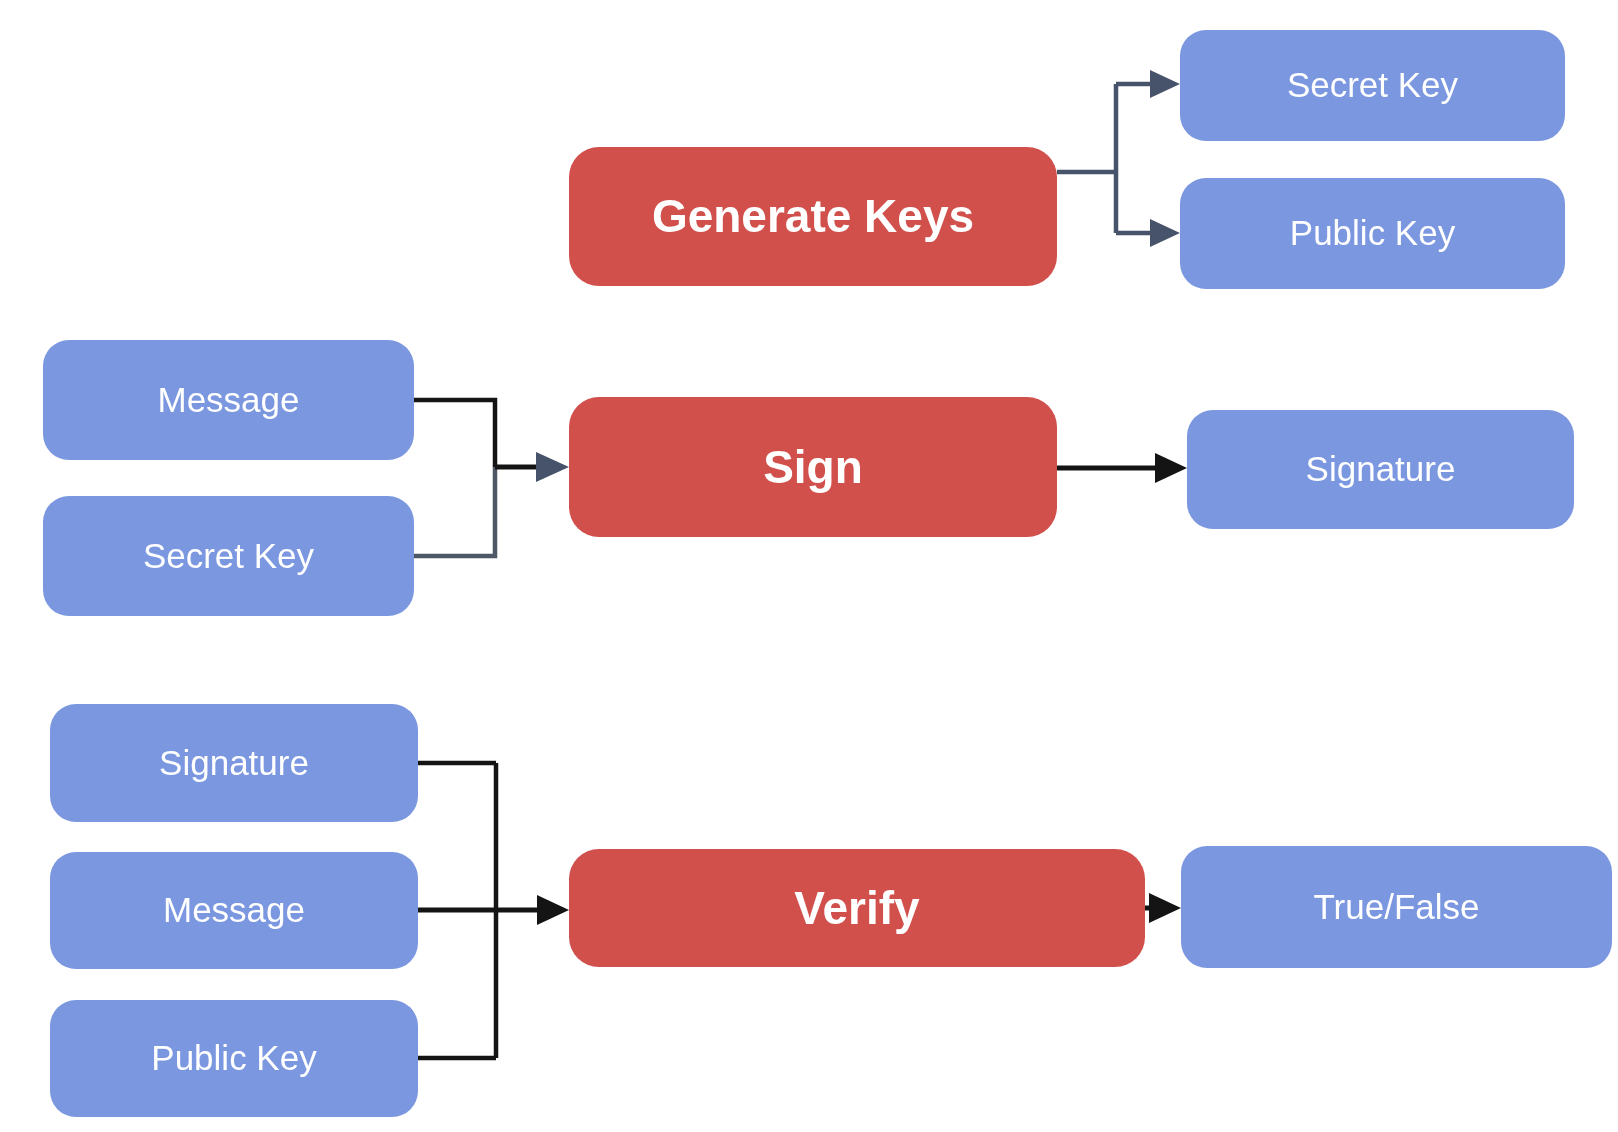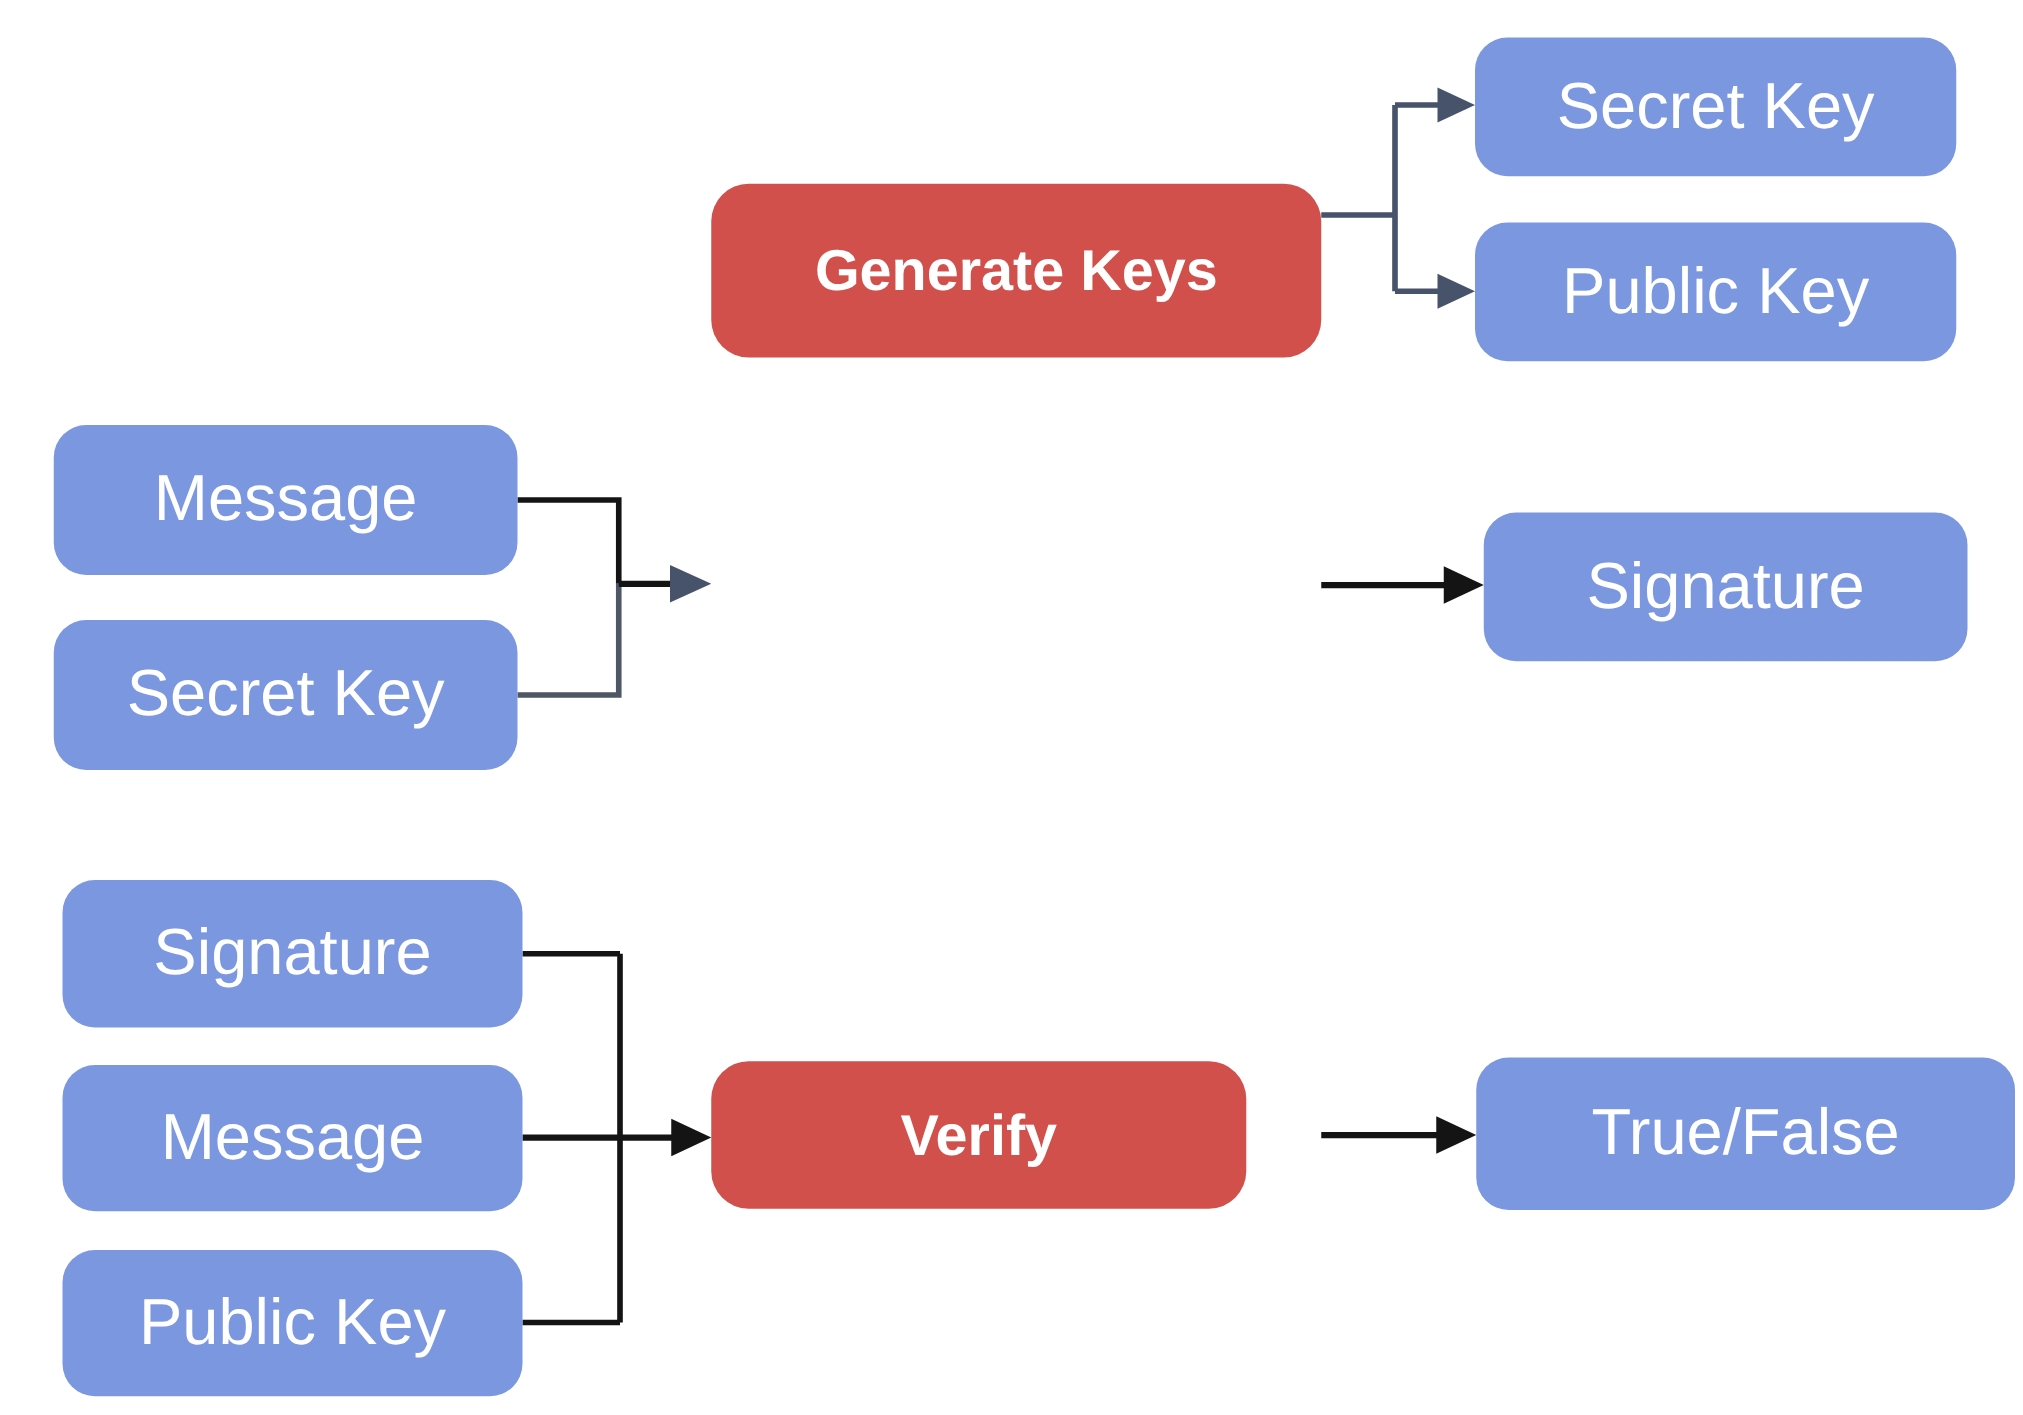--- a/index.html
+++ b/index.html
@@ -21,21 +21,21 @@
   .node.process {
     background:#d1504b;
     border-radius:30px;
     font-weight:bold;
     font-size:46px;
   }
   .node.data {
     background:#7b97e0;
     border-radius:26px;
     font-weight:normal;
-    font-size:52px;
+    font-size:35px;
   }
   #wires { position:absolute; left:0; top:0; width:1618px; height:1132px; }
 </style>
 </head>
 <body>
 
 <div id="canvas">
 
   <svg id="wires" viewBox="0 0 1618 1132">
 
@@ -68,21 +68,22 @@
       <polygon points="1149,893 1181,908 1149,923" fill="#141414"></polygon>
     </g>
   </svg>
 
   <div class="node process" style="left:569px; top:103px; width:488px; height:139px;margin-top:44px;">Generate Keys</div>
   <div class="node data" style="left:1180px; top:30px; width:385px; height:111px;">Secret Key</div>
   <div class="node data" style="left:1180px; top:178px; width:385px; height:111px;">Public Key</div>
 
   <div class="node data" style="left:43px; top:340px; width:371px; height:120px;">Message</div>
   <div class="node data" style="left:43px; top:496px; width:371px; height:120px;">Secret Key</div>
+  <div class="node process" style="left:569px; top:397px; width:488px; height:140px;">Sign</div>
   <div class="node data" style="left:1187px; top:410px; width:387px; height:119px;">Signature</div>
 
   <div class="node data" style="left:50px; top:704px; width:368px; height:118px;">Signature</div>
   <div class="node data" style="left:50px; top:852px; width:368px; height:117px;">Message</div>
   <div class="node data" style="left:50px; top:1000px; width:368px; height:117px;">Public Key</div>
-  <div class="node process" style="left:569px; top:849px; width:428px; height:118px;">Verify</div>
+  <div class="node process" style="left:569px; top:849px; width:576px; height:118px;">Verify</div>
   <div class="node data" style="left:1181px; top:846px; width:431px; height:122px;">True/False</div>
 
 </div>
 
 </body></html>

